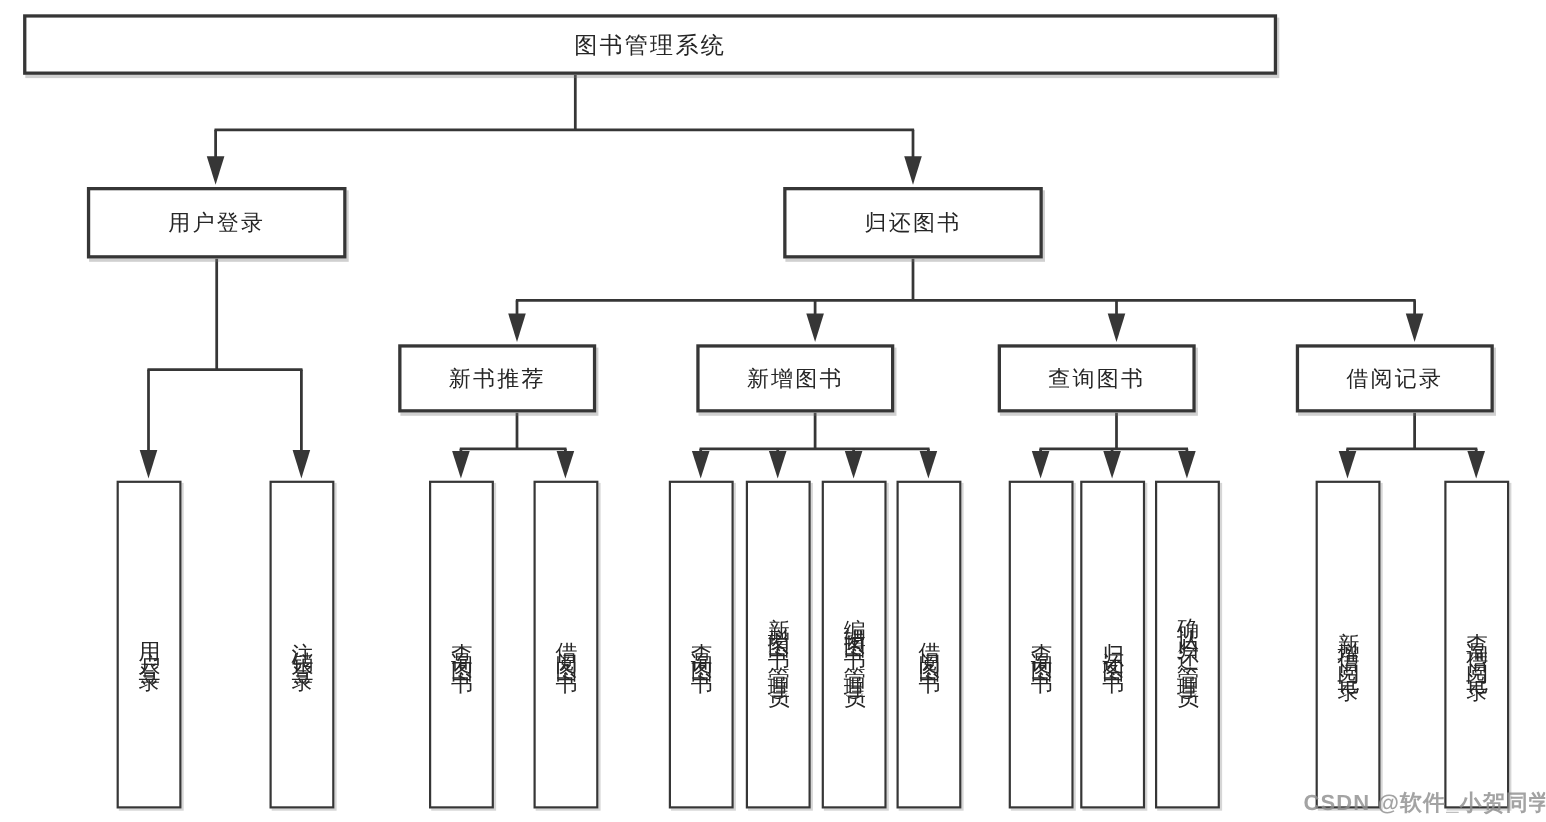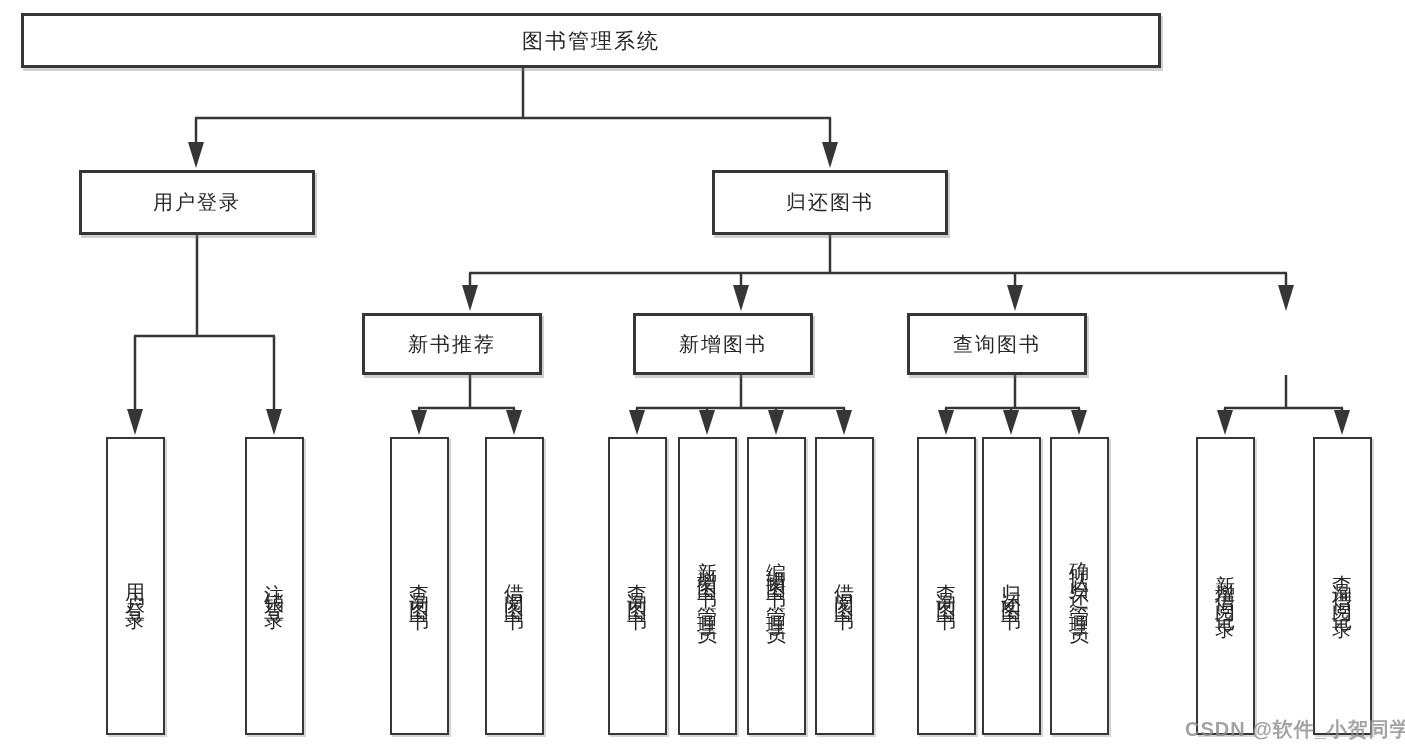--- a/index.html
+++ b/index.html
@@ -161,20 +161,23 @@
 
   <div class="node lvl3" style="left:362px">
     <span>新书推荐</span>
   </div>
   <div class="node lvl3" style="left:633px">
     <span>新增图书</span>
   </div>
   <div class="node lvl3" style="left:907px">
     <span>查询图书</span>
   </div>
+  <div class="node lvl3" style="left:1178px">
+    <span>借阅记录</span>
+  </div>
 
   <div class="node leaf" style="left:106px">
     <span class="vtext">用户登录</span>
   </div>
   <div class="node leaf" style="left:245px">
     <span class="vtext">注销登录</span>
   </div>
 
   <div class="node leaf" style="left:390px">
     <span class="vtext">查询图书</span>

